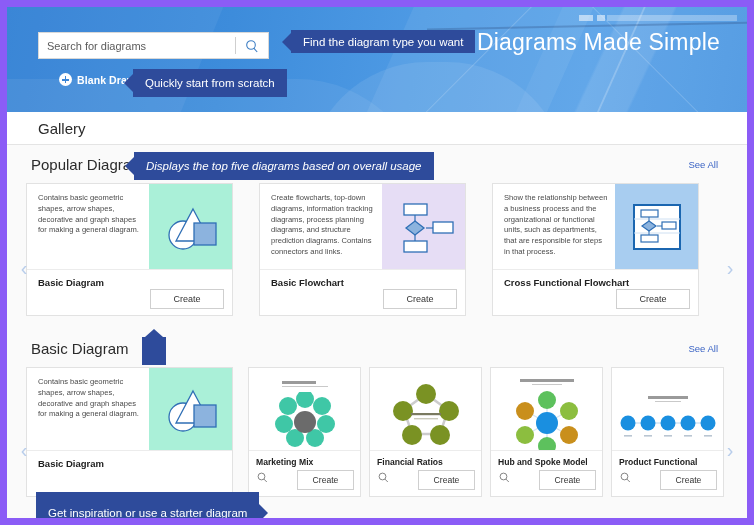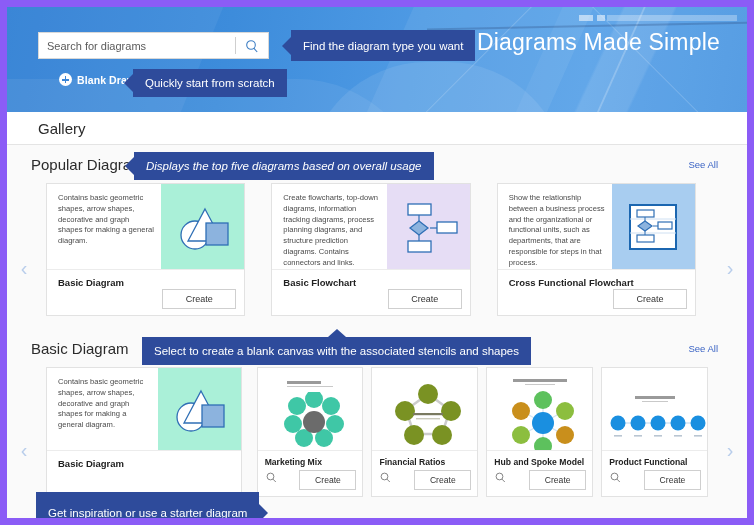--- a/index.html
+++ b/index.html
@@ -98,21 +98,21 @@
   .tail-left  { left: -9px; top: 50%; transform: translateY(-50%);
                 border-top: 9px solid transparent; border-bottom: 9px solid transparent;
                 border-right: 9px solid #2e4b9b; }
   .tail-right { right: -9px; top: 50%; transform: translateY(-50%);
                 border-top: 9px solid transparent; border-bottom: 9px solid transparent;
                 border-left: 9px solid #2e4b9b; }
   .tail-up    { top: -8px; left: 50%; transform: translateX(-50%);
                 border-left: 9px solid transparent; border-right: 9px solid transparent;
                 border-bottom: 8px solid #2e4b9b; }
 
-  #callout-search  { left: 284px; top: 23px;  height: 31px; }
+  #callout-search  { left: 284px; top: 23px;  height: 23px; }
   #callout-blank   { left: 126px; top: 62px;  height: 28px; }
   #callout-popular { left: 127px; top: 145px; height: 28px; font-style: italic; }
   #callout-select  { left: 135px; top: 330px; height: 28px; }
   #callout-inspire { left: 29px;  top: 485px; height: 42px; }
 
   
   .gallery-bar {
     height: 33px; background: #ffffff;
     display: flex; align-items: center;
     padding-left: 31px;
@@ -129,21 +129,21 @@
   }
   .section-title {
     position: absolute; left: 24px; top: 50%; transform: translateY(-50%);
     font-size: 15px; color: #2b2b2b;
   }
   .see-all {
     position: absolute; right: 29px; top: 50%; transform: translateY(-50%);
     font-size: 9.5px; color: #3a63c4; cursor: pointer;
   }
 
-  .cards-row { position: relative; display: flex; gap: 0; padding: 0 39px; }
+  .cards-row { position: relative; display: flex; gap: 0; padding: 0 19px; }
 
   
   .card-lg {
     width: 207px; height: 133px;
     background: #ffffff; border: 1px solid #e2e2e2;
     margin-right: 26px;
     display: flex; flex-direction: column;
     position: relative;
   }
   .card-lg:last-child { margin-right: 12px; }
@@ -501,20 +501,19 @@
       <div class="nav-chev" style="right:6px; top:110px;">›</div>
     </div>
   </div>
 
   <div class="callout" id="callout-popular">
     <span class="tail tail-left"></span>
     <span>Displays the top five diagrams based on overall usage</span>
   </div>
   <div class="callout" id="callout-select">
     <span class="tail tail-up"></span>
-    <span>Select to create a blank canvas with the associated stencils and shapes</span>
   </div>
   <div class="callout" id="callout-inspire">
     <span class="tail tail-right"></span>
     <span>Get inspiration or use a starter diagram</span>
   </div>
 
 </div>
 
 </body></html>

